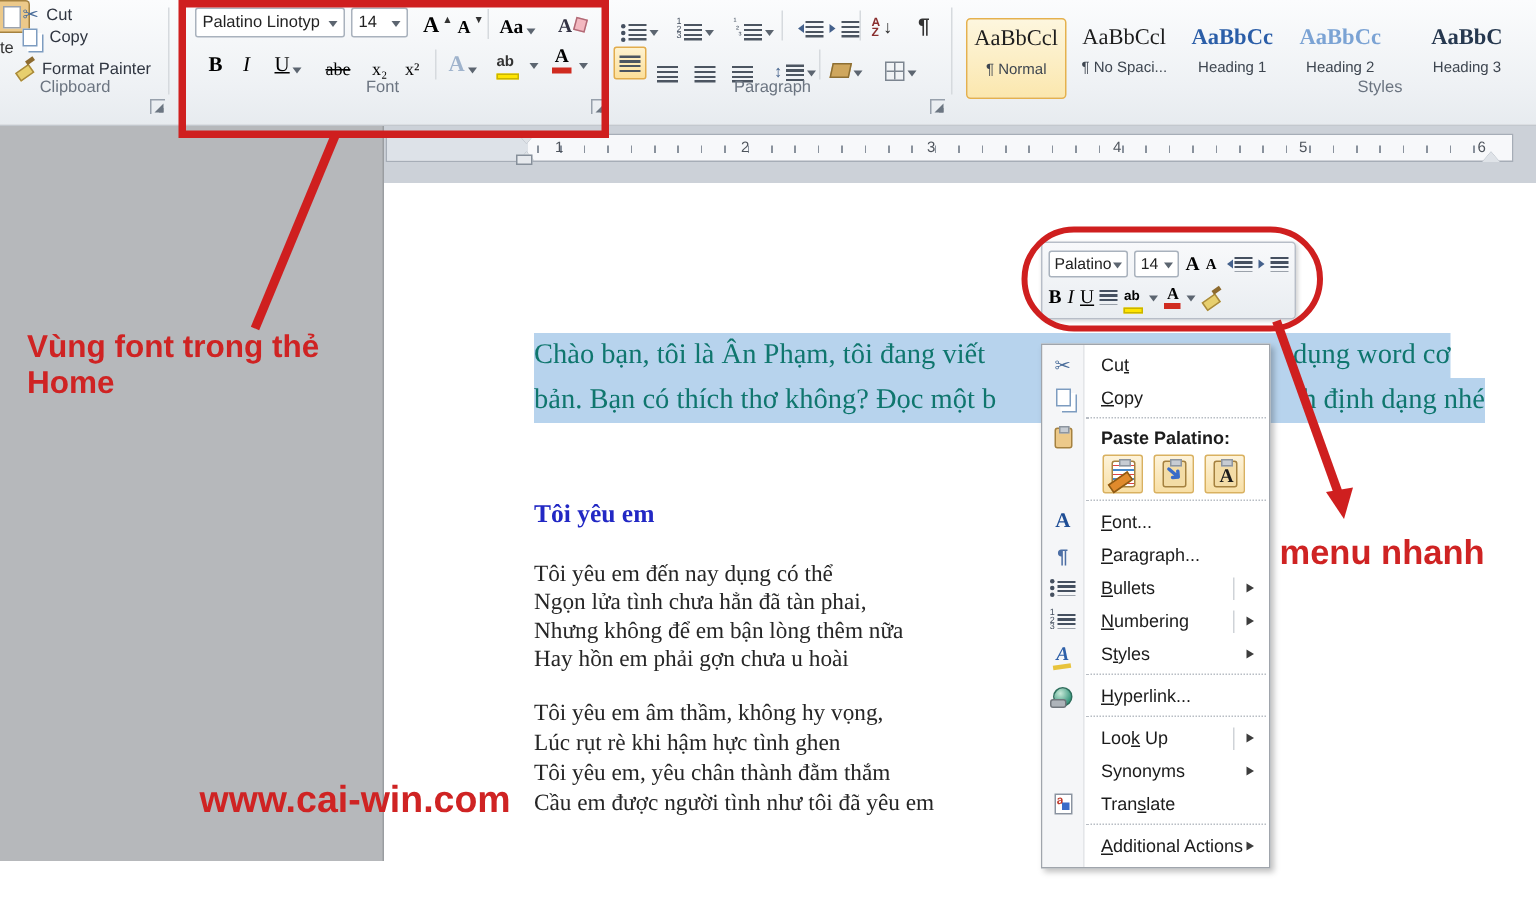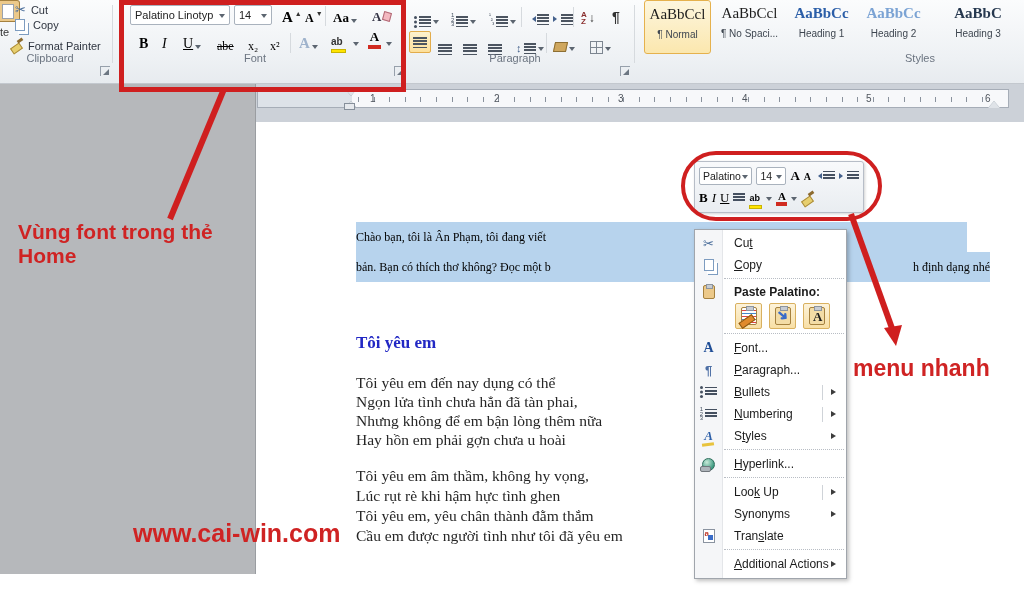--- a/index.html
+++ b/index.html
@@ -40,21 +40,21 @@
   .bordersico { width:13px; height:13px; border:1px solid #7c8590;
     background:linear-gradient(#7c8590,#7c8590) center/100% 1px no-repeat,linear-gradient(#7c8590,#7c8590) center/1px 100% no-repeat; }
   .indentico { display:flex; align-items:center; gap:1px; }
   .iarr-r { width:0;height:0;border:3px solid transparent;border-left:4px solid #44618c; }
   .iarr-l { width:0;height:0;border:3px solid transparent;border-right:4px solid #44618c; }
   .ylw { display:block; width:15px; height:4px; background:#ffe400; border:1px solid #c9b400; }
   .redbar { display:block; width:13px; height:4px; background:#d02b20; }
   .grayA { color:#9fb3cc; font-family:"Liberation Serif",serif; font-weight:bold; }
 
   
-  .chip { position:absolute; top:0; width:67px; height:54px; text-align:center; padding-top:4px; border-radius:3px; overflow:hidden; }
+  .chip { position:absolute; top:12px; width:67px; height:54px; text-align:center; padding-top:4px; border-radius:3px; overflow:hidden; }
   .chip .prev { font-family:"Liberation Serif",serif; font-size:15px; line-height:19px; color:#1d1d1d; white-space:nowrap; overflow:hidden; }
   .chip .cname { font-size:10px; color:#3e4650; margin-top:5px; white-space:nowrap; }
   .chip.sel { border:1px solid #e5b14d; background:linear-gradient(#fdf6de,#fbe7ae); }
   .c-h1 .prev { color:#2b5ea8; font-weight:bold; }
   .c-h2 .prev { color:#7ba3d4; font-weight:bold; }
   .c-h3 .prev { color:#26384f; font-weight:bold; }
 
   
   #left-gray { position:absolute; left:0; top:84px; width:256px; height:490px; background:#b6b8bb; border-right:1px solid #9a9da1; }
   #ruler-strip { position:absolute; left:256px; top:84px; width:768px; height:38px; background:#ccd1d8; }
@@ -66,21 +66,21 @@
   #indent-marker { position:absolute; left:88px; top:0; width:11px; height:17px; }
   #indent-marker .t1 { width:0;height:0;border:5.5px solid transparent;border-top:6px solid #dfe3e8; position:absolute; top:0; filter:drop-shadow(0 0 0.5px #7e8894); }
   #indent-marker .t2 { width:0;height:0;border:5.5px solid transparent;border-bottom:6px solid #dfe3e8; position:absolute; bottom:0; filter:drop-shadow(0 0 0.5px #7e8894); }
   #indent-sq { position:absolute; left:88px; top:19px; width:11px; height:7px; background:#e6e9ed; border:1px solid #868f9a; }
   #right-marker { position:absolute; right:8px; top:5px; width:0; height:0; border:6px solid transparent; border-bottom:7px solid #dfe3e8; filter:drop-shadow(0 0 0.5px #7e8894); }
 
   #page { position:absolute; left:256px; top:122px; width:768px; height:483px; background:#fff; }
 
   
   .selline { position:absolute; display:flex; justify-content:space-between; background:#b7d3ed;
-    font-family:"Liberation Serif",serif; font-size:12px; color:#000000; height:30px; line-height:30px; white-space:nowrap;gap:37px; }
+    font-family:"Liberation Serif",serif; font-size:19px; color:#0f766e; height:30px; line-height:30px; white-space:nowrap;gap:37px; }
   #poem-title { position:absolute; font-family:"Liberation Serif",serif; font-weight:bold; font-size:17px; color:#2228c4; }
   .pline { position:absolute; font-family:"Liberation Serif",serif; font-size:15.5px; color:#262626; white-space:nowrap; }
 
   
   #minibar { position:absolute; left:694px; top:161px; width:170px; height:52px; z-index:10;
     background:linear-gradient(#f8f9fb,#e9edf1); border:1px solid #b7bdc7; border-radius:3px; box-shadow:1px 1px 3px rgba(0,0,0,.18);
     padding:3px 4px; }
   .mb-row { display:flex; align-items:center; gap:4px; height:22px; }
   .mb-combo { background:#fff; border:1px solid #a9b2bd; border-radius:2px; font-size:10.5px; color:#222;
     display:flex; align-items:center; padding:0 3px; height:18px; }
@@ -328,20 +328,21 @@
     </div>
     <div id="right-marker"></div>
   </div>
   <div id="indent-sq"></div>
 </div>
 
 <div id="page"></div>
 
 <div class="selline" style="left:356px;top:222px;width:611px;">
   <span>Chào bạn, tôi là Ân Phạm, tôi đang viết</span>
+  <span>dụng word cơ</span>
 </div>
 <div class="selline" style="left:356px;top:252px;width:634px;">
   <span>bản. Bạn có thích thơ không? Đọc một b</span>
   <span>h định dạng nhé</span>
 </div>
 
 <div id="poem-title" style="left:356px;top:333px;">Tôi yêu em</div>
 <div class="pline" style="left:356px;top:374px;">Tôi yêu em đến nay dụng có thể</div>
 <div class="pline" style="left:356px;top:393px;">Ngọn lửa tình chưa hẳn đã tàn phai,</div>
 <div class="pline" style="left:356px;top:412px;">Nhưng không để em bận lòng thêm nữa</div>

